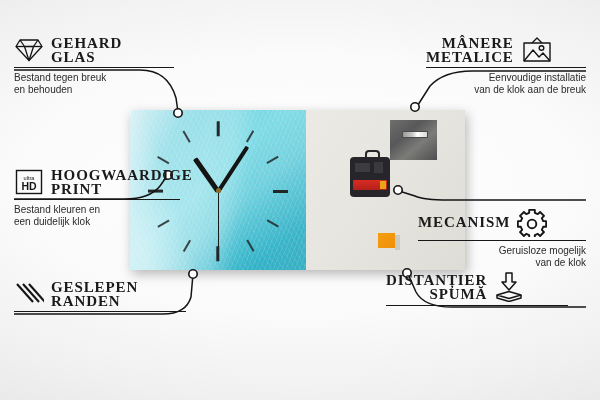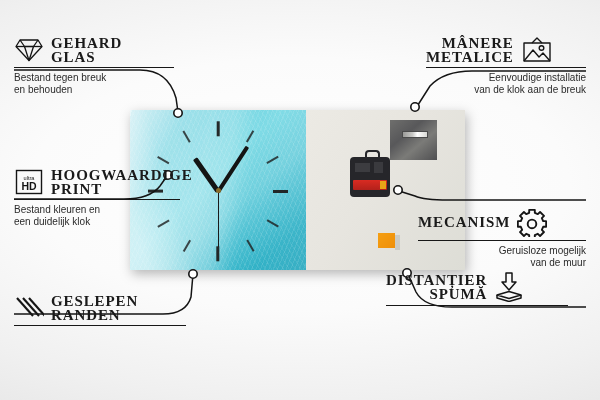--- a/index.html
+++ b/index.html
@@ -81,21 +81,21 @@
   .feat .rule{height:1.4px;background:#171717;margin:3px 0 4px 0;}
   .feat .desc{
     font-family:Liberation Sans, sans-serif;
     font-size:10px;color:#2b2b2b;line-height:11.6px;
   }
   .feat.right .desc{text-align:right;}
   .ico{flex:0 0 auto;display:block;}
   
   #f-glass{left:14px;top:36px;width:160px;}
   #f-print{left:14px;top:168px;width:166px;}
-  #f-edges{left:14px;top:294px;width:172px;}
+  #f-edges{left:14px;top:280px;width:172px;}
   #f-handles{left:426px;top:36px;width:160px;}
   #f-mech{left:418px;top:168px;width:168px;margin-top:39px;}
   #f-spacer{left:386px;top:272px;width:182px;}
 </style>
 </head>
 <body>
 
 <div id="stage">
 
   <div class="prod-wrap">
@@ -248,21 +248,21 @@
           <path d="M13,3 h6 v3.2 l3.2,1.4 l2.4,-2.3 l4.2,4.2 l-2.3,2.4 l1.4,3.2 h3.2 v6 h-3.2 l-1.4,3.2
                    l2.3,2.4 l-4.2,4.2 l-2.4,-2.3 l-3.2,1.4 v3.2 h-6 v-3.2 l-3.2,-1.4 l-2.4,2.3 l-4.2,-4.2
                    l2.3,-2.4 l-1.4,-3.2 h-3.2 v-6 h3.2 l1.4,-3.2 l-2.3,-2.4 l4.2,-4.2 l2.4,2.3 l3.2,-1.4 z"></path>
           <circle cx="16" cy="18" r="4.6"></circle>
         </g>
       </svg>
     </div>
     <div class="rule"></div>
     <div class="desc">
       <div>Geruisloze mogelijk</div>
-      <div>van de muur</div>
+      <div>van de klok</div>
     </div>
   </div>
 
   <div class="feat right" id="f-spacer">
     <div class="head">
       <div class="ttl">
         <div>DISTANȚIER</div>
         <div>SPUMĂ</div>
       </div>
       <svg class="ico" width="30" height="30" viewBox="0 0 30 30">

